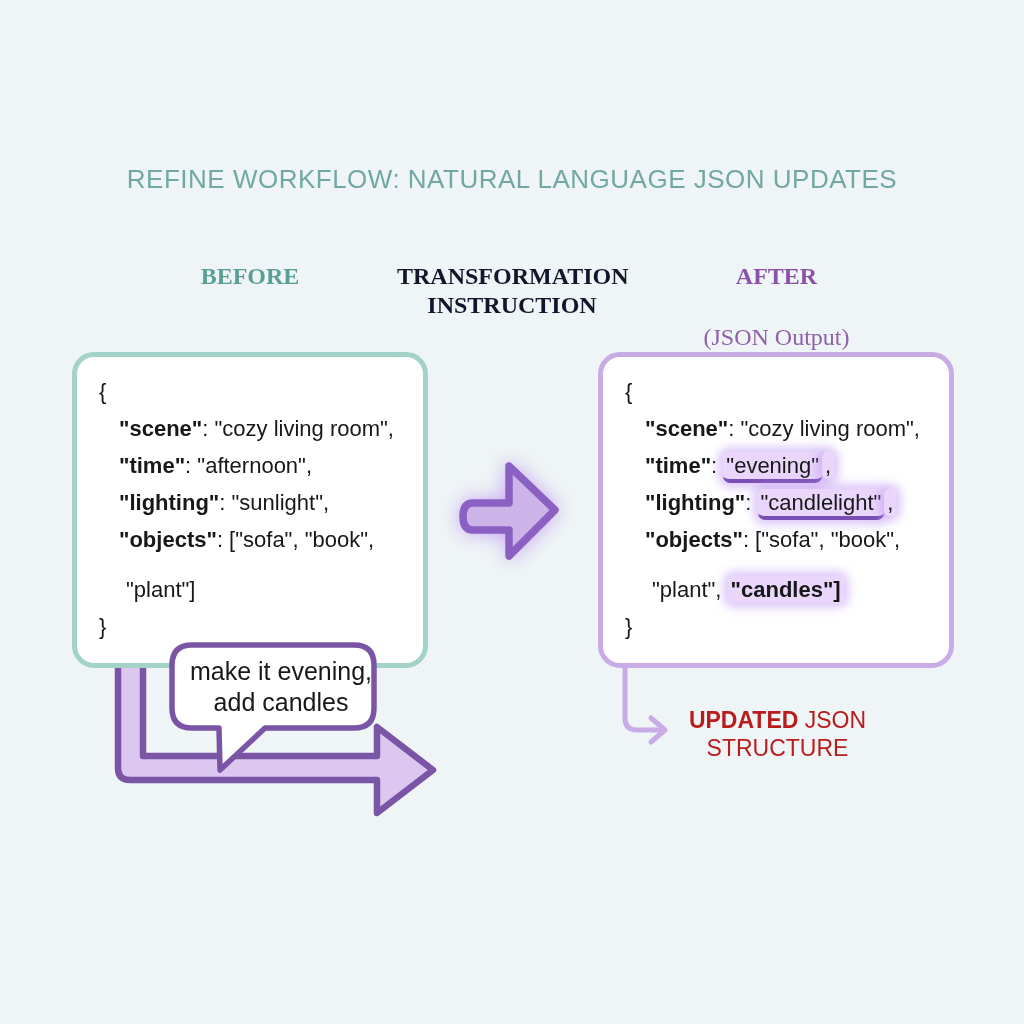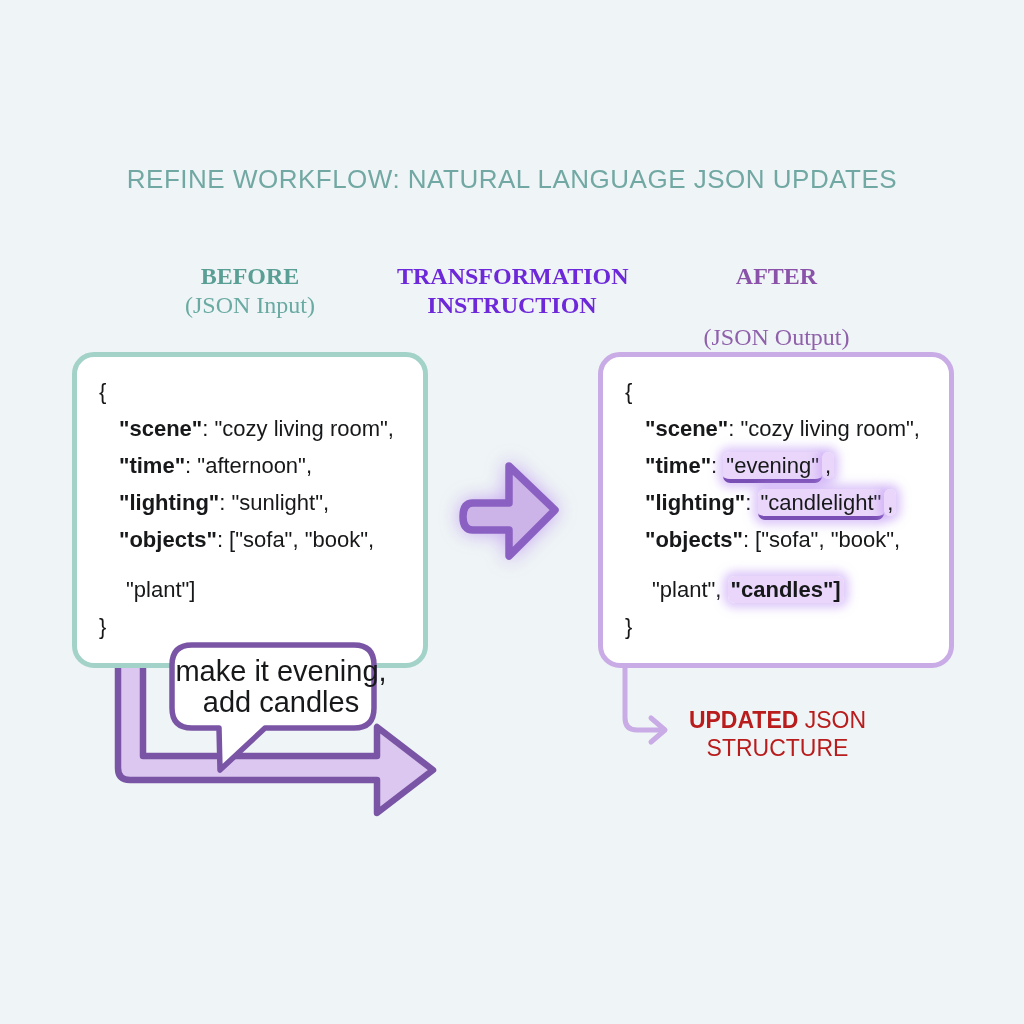--- a/index.html
+++ b/index.html
@@ -7,21 +7,21 @@
   .canvas{position:relative;width:1024px;height:1024px;background:#eff5f6;overflow:hidden;}
 
   .title{position:absolute;left:0;top:164px;width:1024px;text-align:center;
     font-size:26px;letter-spacing:.5px;color:#72a8a3;font-weight:normal;}
 
   .col-header{position:absolute;top:262px;text-align:center;line-height:29px;font-size:24px;font-family:Liberation Serif, serif;}
   .col-header .main{font-weight:bold;display:block;}
   .col-header .sub{display:block;}
   .hdr-before{left:72px;width:356px;color:#5a9f95;}
   .hdr-before .sub{color:#69aaa2;font-weight:normal;}
-  .hdr-middle{left:397px;width:230px;color:#6d28d9;font-weight:bold;}
+  .hdr-middle{left:397px;width:230px;color:#0f172a;font-weight:bold;}
   .hdr-after{left:598px;width:357px;color:#8a52a9;}
   .hdr-after .sub{color:#8f60ab;font-weight:normal;margin-top:32px;}
 
   .json-box{position:absolute;top:352px;width:356px;height:316px;background:#ffffff;
     border:5px solid;border-radius:22px;box-sizing:border-box;padding:16px 0 0 22px;z-index:2;}
   .box-before{left:72px;border-color:#a3d2c9;}
   .box-after{left:598px;border-color:#c9abe6;}
 
   .code-line{font-size:22px;line-height:37px;white-space:nowrap;color:#17181a;}
   .code-line.indent1{padding-left:20px;}
@@ -32,37 +32,36 @@
     box-shadow:0 0 10px 5px rgba(189,147,245,.50);}
   .seg-hu{border-bottom:4px solid #7a4fb5;}
   .seg-kh{font-weight:bold;}
 
   .mid-arrow{position:absolute;left:457px;top:456px;z-index:1;
     filter:drop-shadow(0 0 10px rgba(190,150,240,.85));}
   .l-arrow{position:absolute;left:100px;top:664px;z-index:1;}
   .bubble-svg{position:absolute;left:166px;top:639px;z-index:3;}
   .bubble-text{position:absolute;left:170px;top:645px;width:222px;height:83px;z-index:4;
     display:flex;flex-direction:column;align-items:center;justify-content:center;
-    font-size:29px;line-height:31px;color:#17181a;}
+    font-size:25px;line-height:31px;color:#17181a;}
   .connector{position:absolute;left:621px;top:666px;z-index:1;}
 
   .updated-label{position:absolute;left:655px;top:706px;width:245px;text-align:center;
     font-size:23px;line-height:28px;color:#b91c1c;z-index:2;}
   .updated-label .b{font-weight:bold;}
 </style>
 </head>
 <body>
 
 <div class="canvas">
 
   <div class="title">REFINE WORKFLOW: NATURAL LANGUAGE JSON UPDATES</div>
 
   <div class="col-header hdr-before">
     <span class="main">BEFORE</span>
-    <span class="sub">(JSON Input)</span>
   </div>
   <div class="col-header hdr-middle">
     <span class="main">TRANSFORMATION</span>
     <span class="main">INSTRUCTION</span>
   </div>
   <div class="col-header hdr-after">
     <span class="main">AFTER</span>
     <span class="sub">(JSON Output)</span>
   </div>
 

